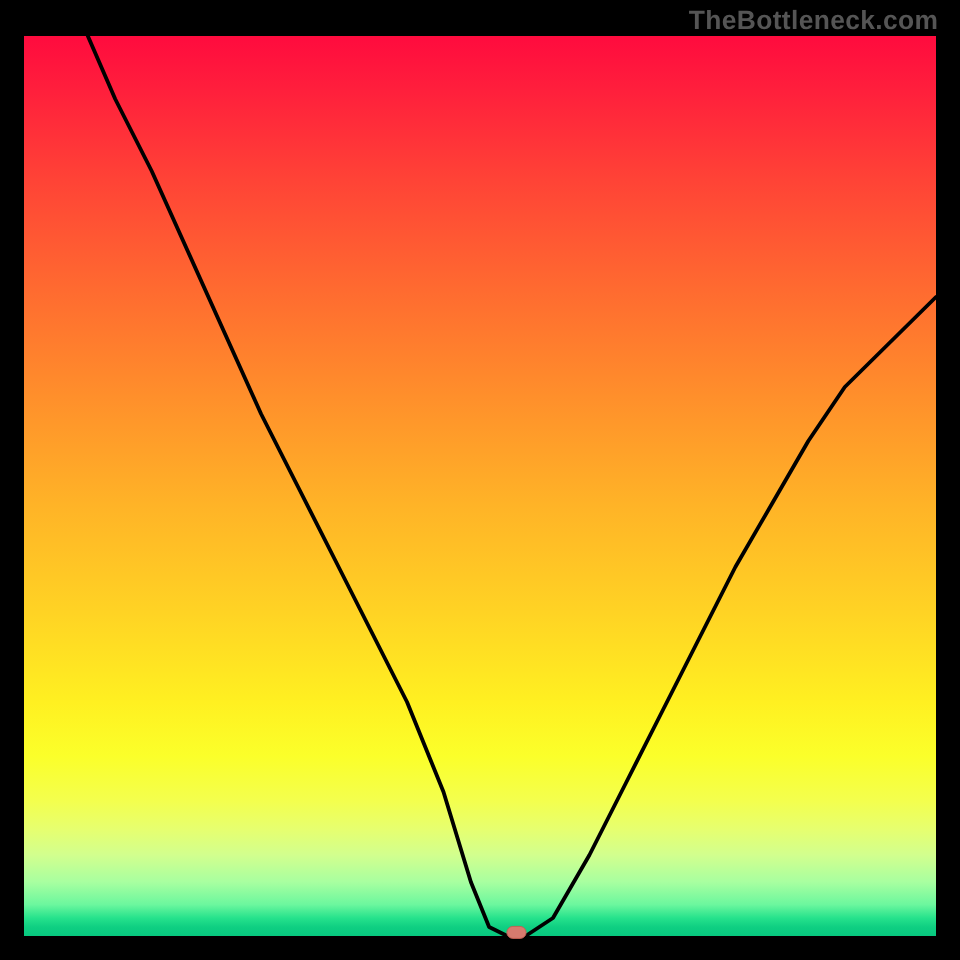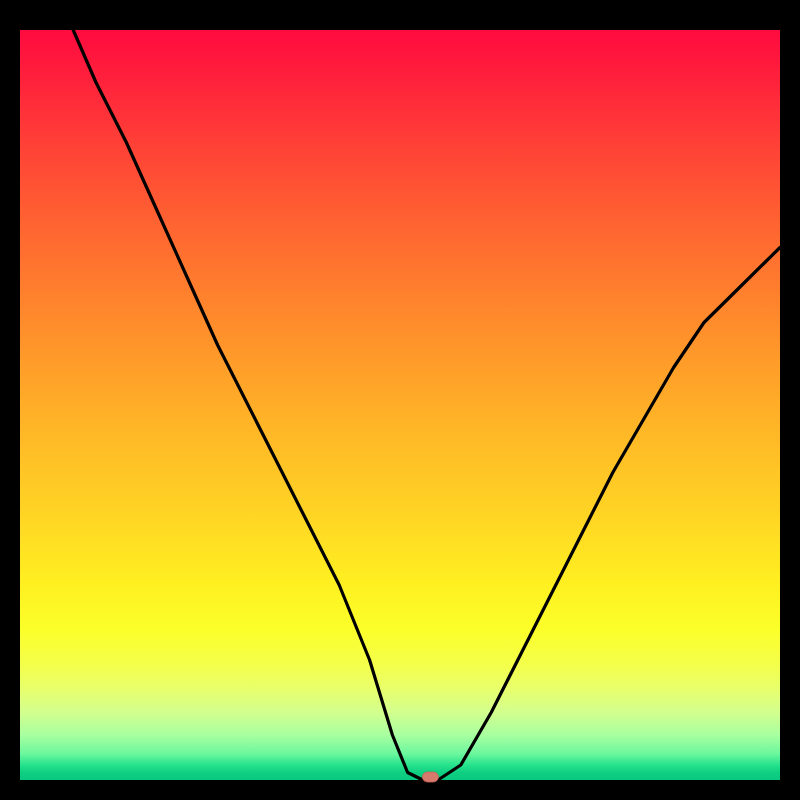--- a/index.html
+++ b/index.html
@@ -76,20 +76,21 @@
   .marker {
     fill: #d77a6e;
     stroke: #c65f53;
     stroke-width: 0.8;
   }
 </style>
 </head>
 <body>
 
 <div class="frame">
+  <div class="watermark">TheBottleneck.com</div>
 
   <div class="plot">
     <div class="gradient"></div>
 
     <svg class="curve" viewBox="0 0 760 750" preserveAspectRatio="none">
       <path d="M53.2 0.0 L76.0 52.5 L106.4 112.5 L136.8 180.0 L167.2 247.5 L197.6 315.0 L228.0 375.0 L258.4 435.0 L288.8 495.0 L319.2 555.0 L349.6 630.0 L372.4 705.0 L387.6 742.5 L402.8 750.0 L418.0 750.0 L440.8 735.0 L471.2 682.5 L501.6 622.5 L532.0 562.5 L562.4 502.5 L592.8 442.5 L623.2 390.0 L653.6 337.5 L684.0 292.5 L714.4 262.5 L744.8 232.5 L760.0 217.5"></path>
       <rect class="marker" x="402.4" y="742.0" width="16" height="10" rx="5" ry="5"></rect>
     </svg>
   </div>
 </div>

